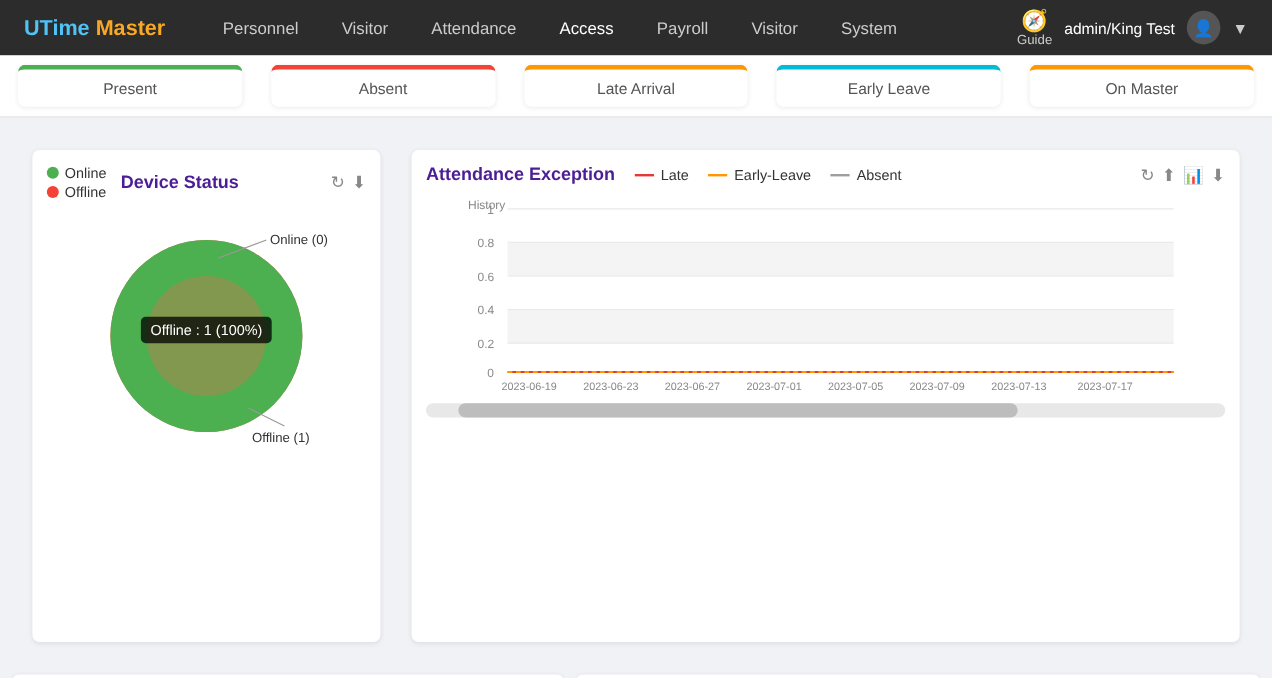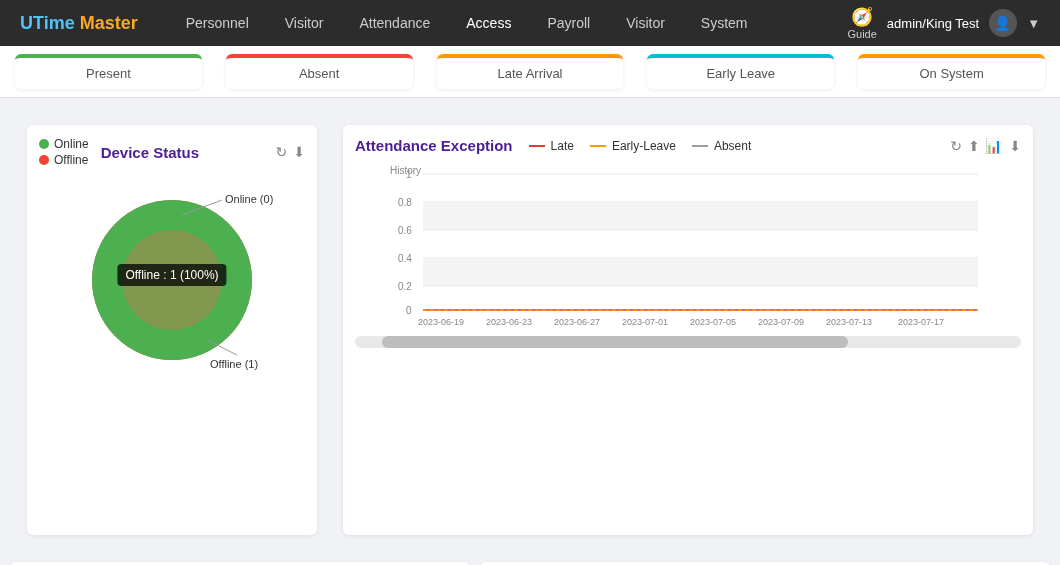--- a/index.html
+++ b/index.html
@@ -232,21 +232,21 @@
   <div class="status-card absent">
     <div class="status-card-title">Absent</div>
   </div>
   <div class="status-card late">
     <div class="status-card-title">Late Arrival</div>
   </div>
   <div class="status-card early-leave">
     <div class="status-card-title">Early Leave</div>
   </div>
   <div class="status-card on-leave">
-    <div class="status-card-title">On System</div>
+    <div class="status-card-title">On Master</div>
   </div>
 </div>
 
 <div class="main-content">
 
   <div class="device-status-card">
     <div class="card-header">
       <div style="display:flex; align-items:center; gap:12px;">
         <div class="legend">
           <div class="legend-item">

